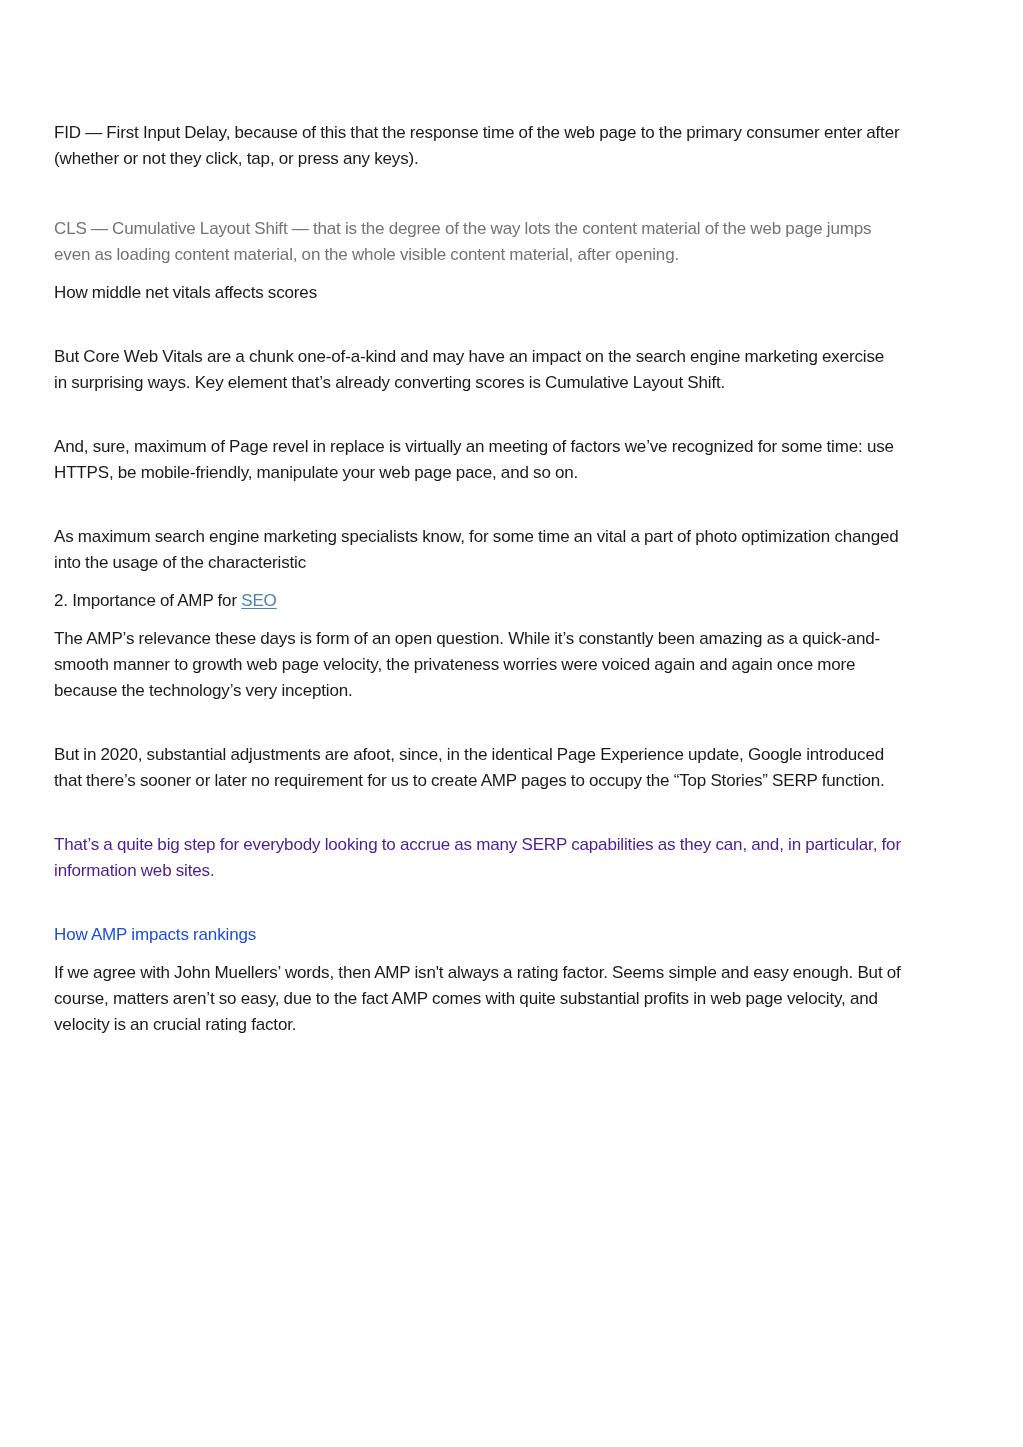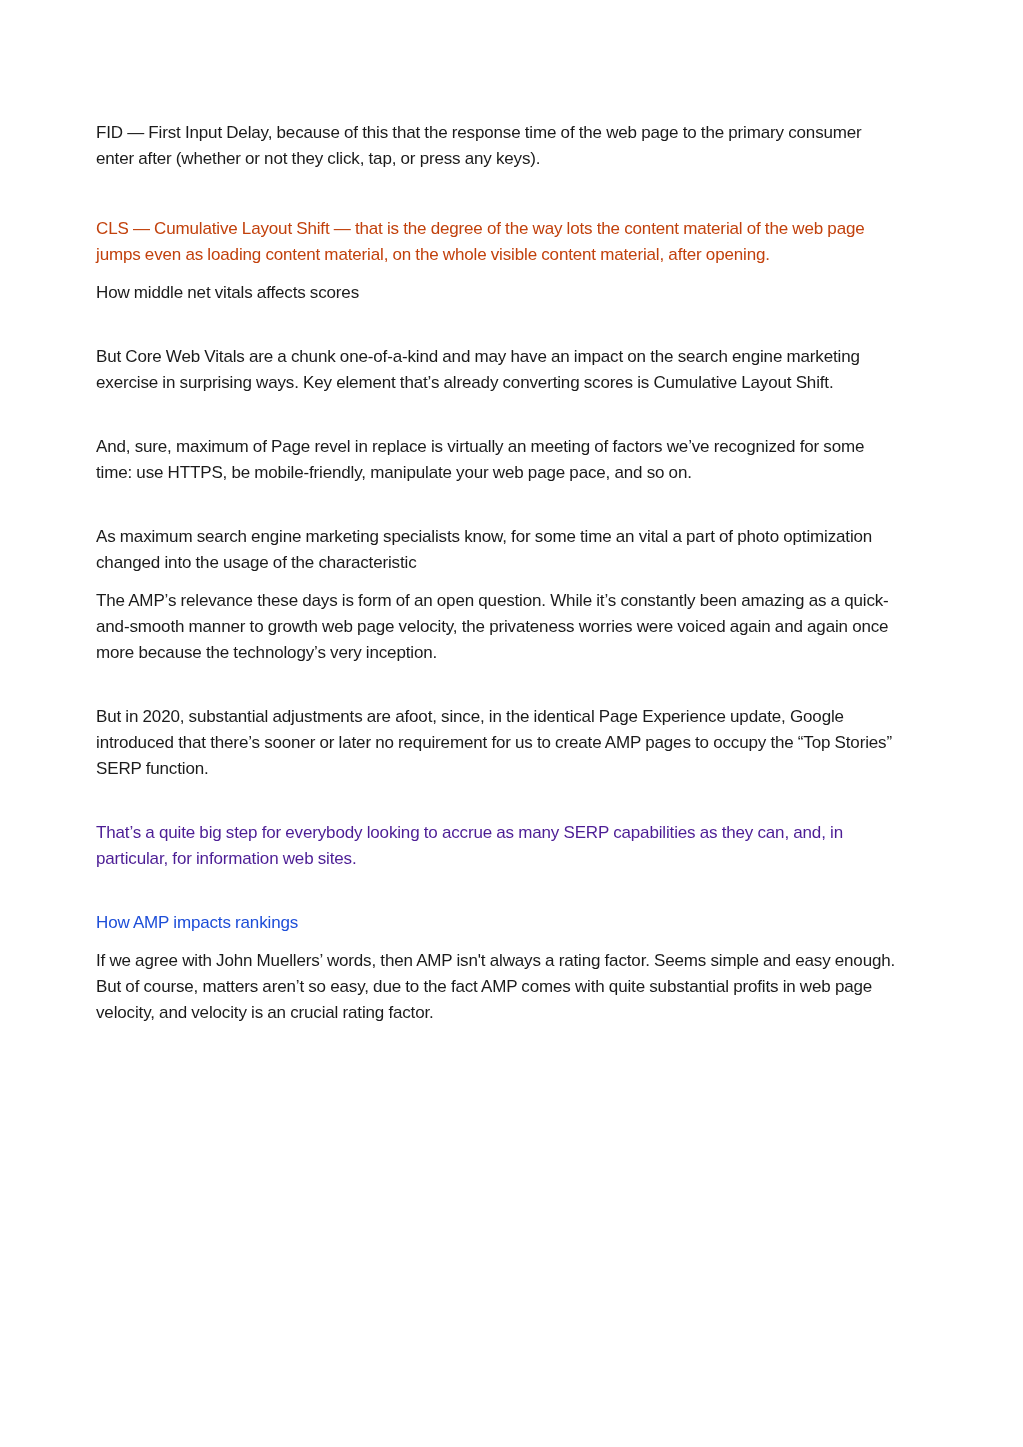--- a/index.html
+++ b/index.html
@@ -10,21 +10,21 @@
   body {
     width: 1023px;
     height: 1447px;
     overflow: hidden;
     font-family: "Liberation Sans", sans-serif;
   }
   .page {
     box-sizing: border-box;
     width: 1023px;
     height: 1047px;
-    padding: 120px 122px 0 96px;
+    padding: 120px 122px 0 54px;
     background: #ffffff;
     overflow: hidden;
   }
   .doc p {
     margin: 0 0 12px 0;
     font-size: 17px;
     line-height: 26px;
     letter-spacing: -0.15px;
     color: #1b1b1b;
     word-spacing: -0.3px;
@@ -38,24 +38,25 @@
     text-underline-offset: 2px;
     cursor: pointer;
   }
 </style>
 </head>
 <body>
 
 <main class="page" style="background: rgb(255, 255, 255);">
   <div class="doc" id="doc">
       <p style="color: rgb(27, 27, 27);">FID — First Input Delay, because of this that the response time of the web page to the primary consumer enter after (whether or not they click, tap, or press any keys).</p>
-      <p style="color: #c2410c; margin-top: 44px;">CLS — Cumulative Layout Shift — that is the degree of the way lots the content material of the web page jumps even as loading content material, on the whole visible content material, after opening.</p>
+      <p style="color: #737373; margin-top: 44px;">CLS — Cumulative Layout Shift — that is the degree of the way lots the content material of the web page jumps even as loading content material, on the whole visible content material, after opening.</p>
       <p style="color: rgb(27, 27, 27);">How middle net vitals affects scores</p>
       <p class="gap-before" style="color: rgb(27, 27, 27);">But Core Web Vitals are a chunk one-of-a-kind and may have an impact on the search engine marketing exercise in surprising ways. Key element that’s already converting scores is Cumulative Layout Shift.</p>
       <p class="gap-before" style="color: rgb(27, 27, 27);">And, sure, maximum of Page revel in replace is virtually an meeting of factors we’ve recognized for some time: use HTTPS, be mobile-friendly, manipulate your web page pace, and so on.</p>
       <p class="gap-before" style="color: rgb(27, 27, 27);">As maximum search engine marketing specialists know, for some time an vital a part of photo optimization changed into the usage of the characteristic</p>
+      <p style="color: rgb(27, 27, 27);"><span>2. Importance of AMP for </span><a href="#" class="doc-link" style="color: rgb(75, 130, 175);">SEO</a></p>
       <p style="color: rgb(27, 27, 27);">The AMP’s relevance these days is form of an open question. While it’s constantly been amazing as a quick-and-smooth manner to growth web page velocity, the privateness worries were voiced again and again once more because the technology’s very inception.</p>
       <p class="gap-before" style="color: rgb(27, 27, 27);">But in 2020, substantial adjustments are afoot, since, in the identical Page Experience update, Google introduced that there’s sooner or later no requirement for us to create AMP pages to occupy the “Top Stories” SERP function.</p>
       <p class="gap-before" style="color: #4c1d95;">That’s a quite big step for everybody looking to accrue as many SERP capabilities as they can, and, in particular, for information web sites.</p>
       <p class="gap-before" style="color: #1d4ed8;">How AMP impacts rankings</p>
       <p style="color: rgb(27, 27, 27);">If we agree with John Muellers’ words, then AMP isn't always a rating factor. Seems simple and easy enough. But of course, matters aren’t so easy, due to the fact AMP comes with quite substantial profits in web page velocity, and velocity is an crucial rating factor.</p>
     </div>
 </main>
 
 </body></html>

